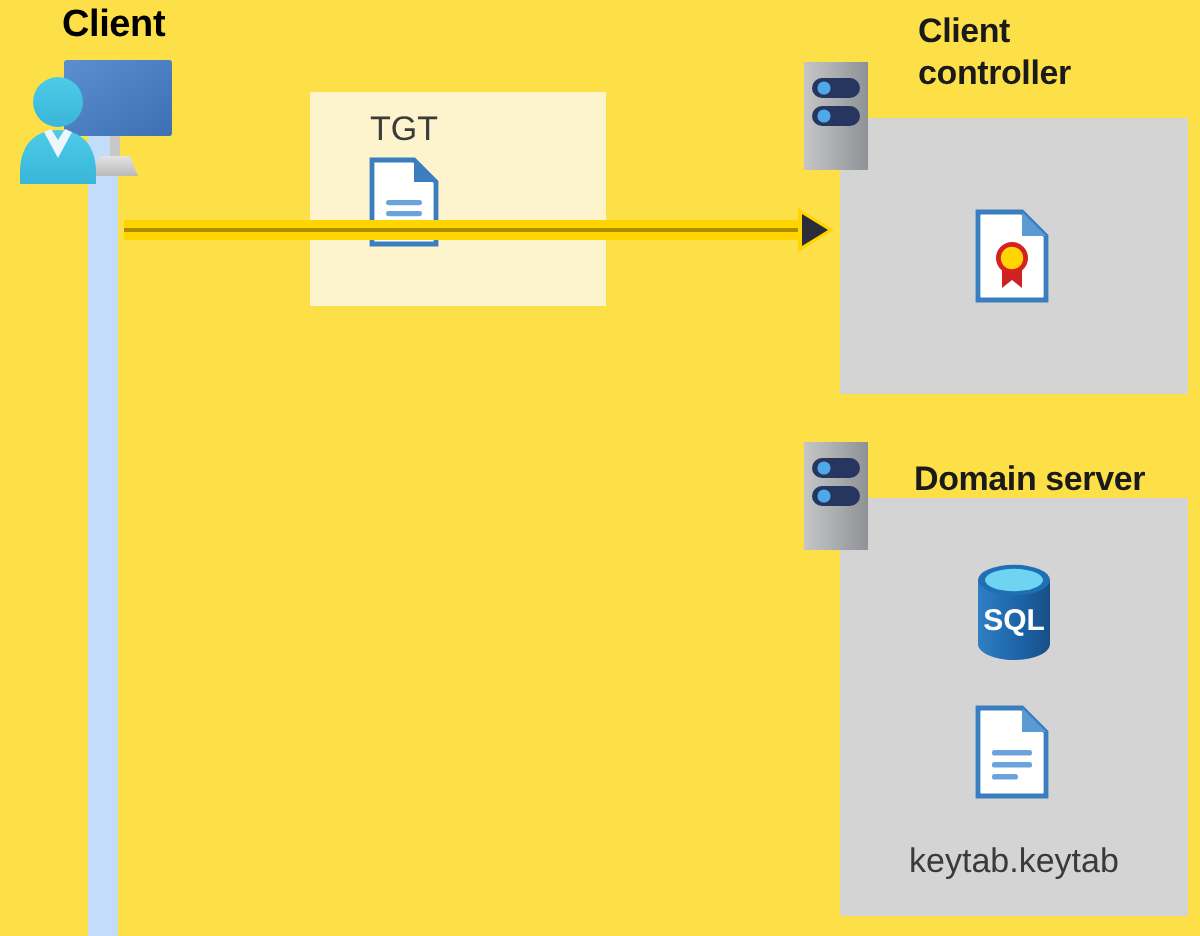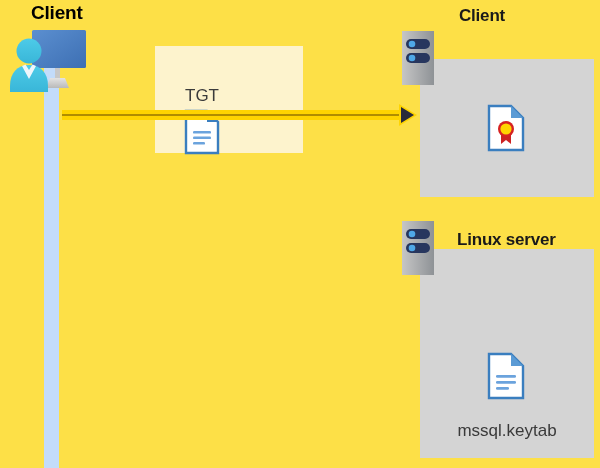--- a/index.html
+++ b/index.html
@@ -66,21 +66,20 @@
     left: 155px;
     top: 46px;
     width: 148px;
     height: 107px;
     background: #fdf3cd;
   }
   .token-group {
     position: absolute;
     width: 60px;
     text-align: center;
-    margin-top: 31px;
   }
   .token-label {
     font-family: "Liberation Sans", sans-serif;
     font-size: 17px;
     color: #3b3b3b;
     line-height: 20px;
     display: block;
   }
   #token-tgt { left: 172px; top: 55px; }
   #token-spn { left: 230px; top: 55px; }
@@ -278,20 +277,21 @@
       <rect x="0" y="0" width="32" height="54" fill="url(#rackGrad1)"></rect>
       <rect x="4" y="8" width="24" height="10" rx="5" fill="#27365e"></rect>
       <circle cx="10" cy="13" r="3.3" fill="#4fa8e8"></circle>
       <rect x="4" y="22" width="24" height="10" rx="5" fill="#27365e"></rect>
       <circle cx="10" cy="27" r="3.3" fill="#4fa8e8"></circle>
     </svg>
   </div>
 
   <div class="label-bold" id="dc-title">
     <span>Client</span><br>
+    <span>controller</span>
   </div>
 
   <div id="cert-icon">
     <svg width="38" height="48" viewBox="0 0 38 48" xmlns="http://www.w3.org/2000/svg">
       <path d="M2 2 L24 2 L36 14 L36 46 L2 46 Z" fill="#ffffff" stroke="#3a7ebf" stroke-width="2.4"></path>
       <path d="M24 2 L36 14 L24 14 Z" fill="#5b9bd5"></path>
       <path d="M14 28 L14 40 L19 36 L24 40 L24 28 Z" fill="#cc2222"></path>
       <circle cx="19" cy="25" r="8" fill="#d62121"></circle>
       <circle cx="19" cy="25" r="5.6" fill="#ffd400"></circle>
     </svg>
@@ -308,28 +308,43 @@
         </linearGradient>
       </defs>
       <rect x="0" y="0" width="32" height="54" fill="url(#rackGrad2)"></rect>
       <rect x="4" y="8" width="24" height="10" rx="5" fill="#27365e"></rect>
       <circle cx="10" cy="13" r="3.3" fill="#4fa8e8"></circle>
       <rect x="4" y="22" width="24" height="10" rx="5" fill="#27365e"></rect>
       <circle cx="10" cy="27" r="3.3" fill="#4fa8e8"></circle>
     </svg>
   </div>
 
-  <div class="label-bold" id="linux-title">Linux server</div>
-
+  <div class="label-bold" id="linux-title">Domain server</div>
+
+  <div id="sql-icon">
+    <svg width="44" height="50" viewBox="0 0 44 50" xmlns="http://www.w3.org/2000/svg">
+      <defs>
+        <linearGradient id="sqlBody" x1="0" y1="0" x2="1" y2="0">
+          <stop offset="0%" stop-color="#2f7fc4"></stop>
+          <stop offset="55%" stop-color="#1d65a8"></stop>
+          <stop offset="100%" stop-color="#174f87"></stop>
+        </linearGradient>
+      </defs>
+      <path d="M4 9 L4 41 C4 45.4 12.1 49 22 49 C31.9 49 40 45.4 40 41 L40 9 Z" fill="url(#sqlBody)"></path>
+      <ellipse cx="22" cy="9" rx="18" ry="7.6" fill="#1f6fb5"></ellipse>
+      <ellipse cx="22" cy="9" rx="14.5" ry="5.6" fill="#6fd4f2"></ellipse>
+      <text x="22" y="34" font-family="'Liberation Sans', sans-serif" font-size="15" font-weight="bold" fill="#ffffff" text-anchor="middle">SQL</text>
+    </svg>
+  </div>
 
   <div id="keytab-icon">
     <svg width="38" height="48" viewBox="0 0 38 48" xmlns="http://www.w3.org/2000/svg">
       <path d="M2 2 L24 2 L36 14 L36 46 L2 46 Z" fill="#ffffff" stroke="#3a7ebf" stroke-width="2.4"></path>
       <path d="M24 2 L36 14 L24 14 Z" fill="#5b9bd5"></path>
       <rect x="9" y="23" width="20" height="2.8" rx="1.3" fill="#6ba3dd"></rect>
       <rect x="9" y="29" width="20" height="2.8" rx="1.3" fill="#6ba3dd"></rect>
       <rect x="9" y="35" width="13" height="2.8" rx="1.3" fill="#6ba3dd"></rect>
     </svg>
   </div>
 
-  <div class="label-plain" id="keytab-label">mssql.keytab</div>
+  <div class="label-plain" id="keytab-label">keytab.keytab</div>
 
 </div>
 
 </body></html>

